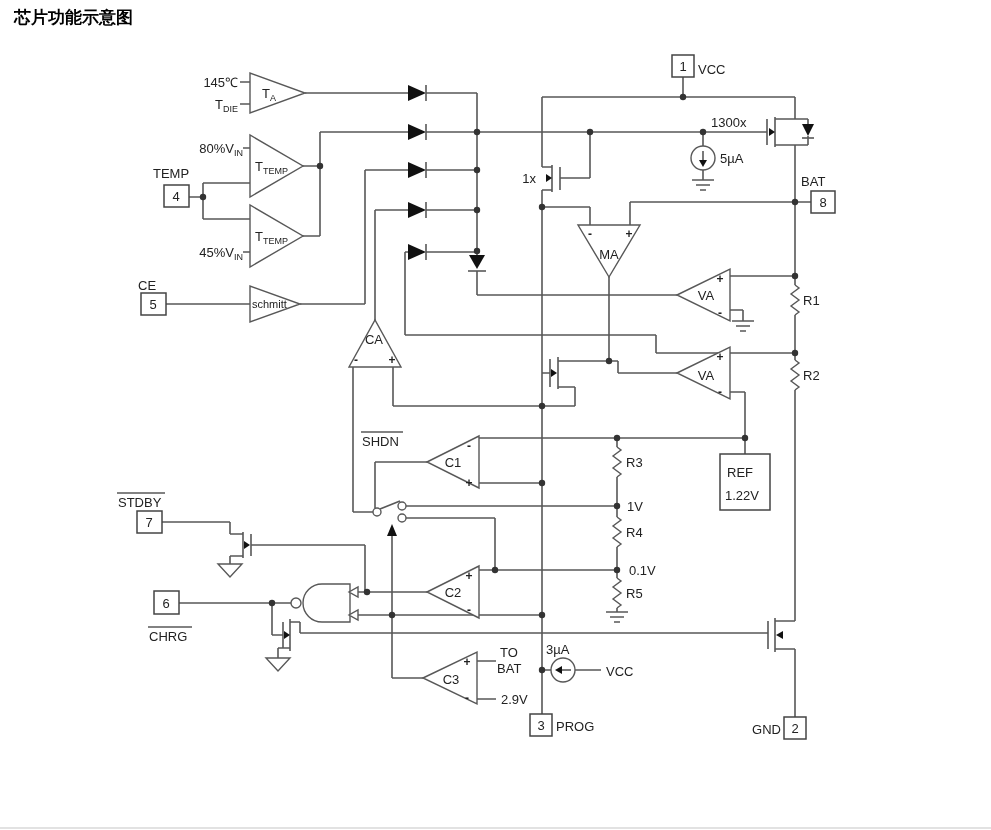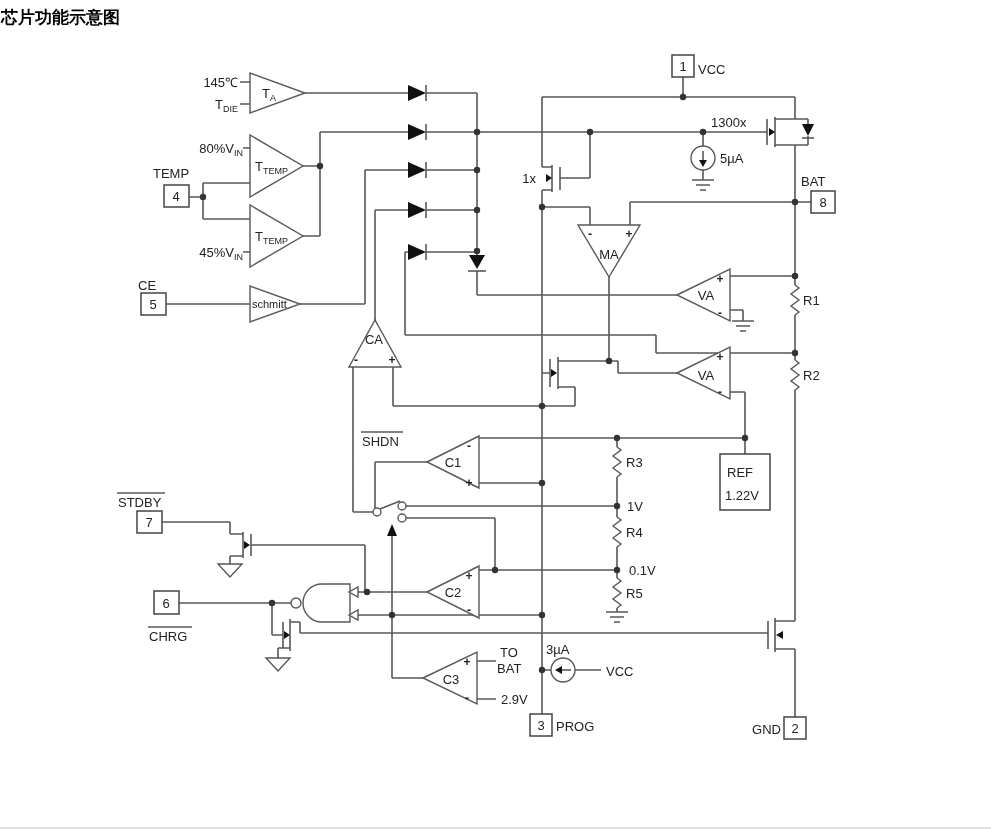--- a/index.html
+++ b/index.html
@@ -1,18 +1,18 @@
 <!DOCTYPE html>
 <html><head>
 <meta charset="utf-8">
 <style>
   html,body{margin:0;padding:0;background:#fff;}
   body{width:991px;height:830px;position:relative;overflow:hidden;
        font-family:"Liberation Sans",sans-serif;}
-  .page-title{position:absolute;left:1px;top:6px;font-size:17px;font-weight:bold;
+  .page-title{position:absolute;left:14px;top:6px;font-size:17px;font-weight:bold;
        color:#000;font-family:"Liberation Sans",sans-serif;}
   svg{position:absolute;left:0;top:0;}
   svg text{font-family:"Liberation Sans",sans-serif;font-size:13px;fill:#222;}
   .mid{text-anchor:middle}
   .end{text-anchor:end}
   .small{font-size:11px}
   .subt{font-size:9px}
   .pm{font-size:12px;font-weight:bold}
   .wire{stroke:#585858;stroke-width:1.6;fill:none}
   .thin{stroke:#585858;stroke-width:1.4;fill:none}

